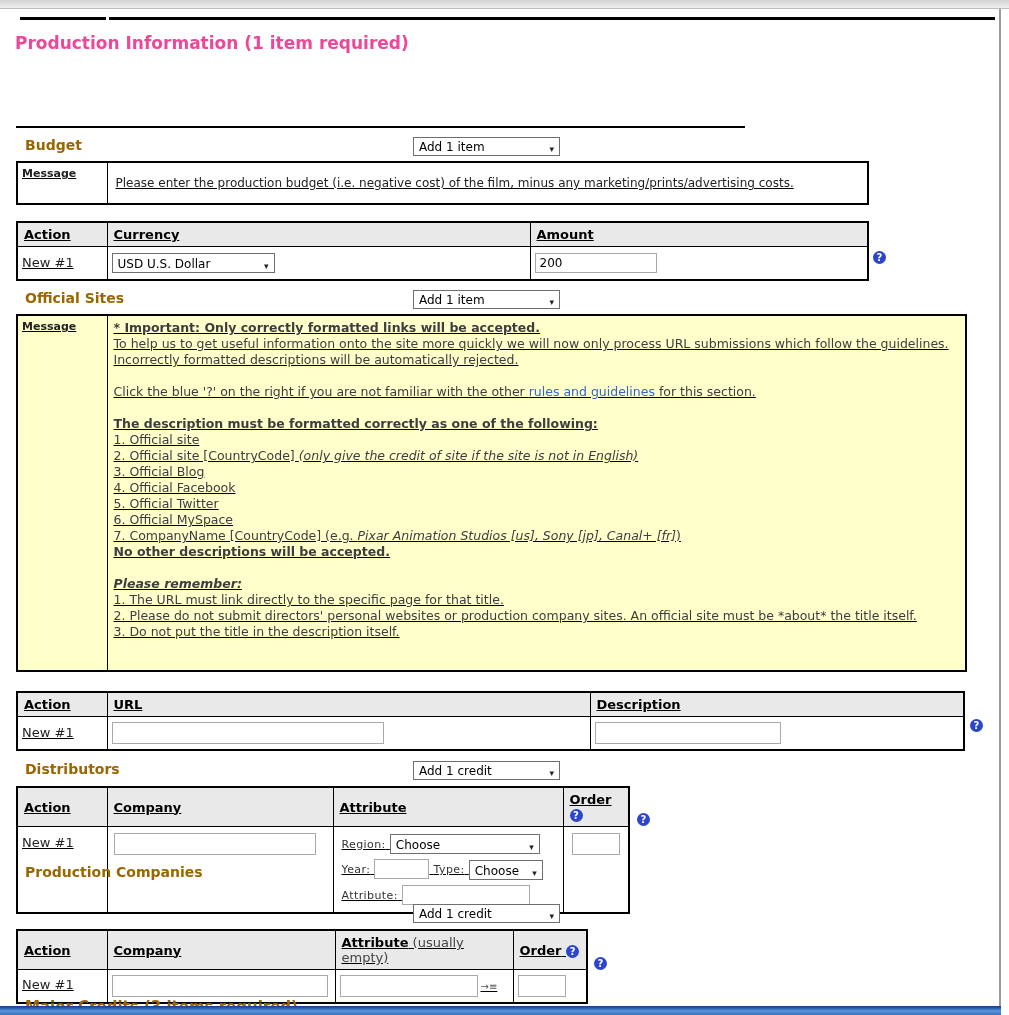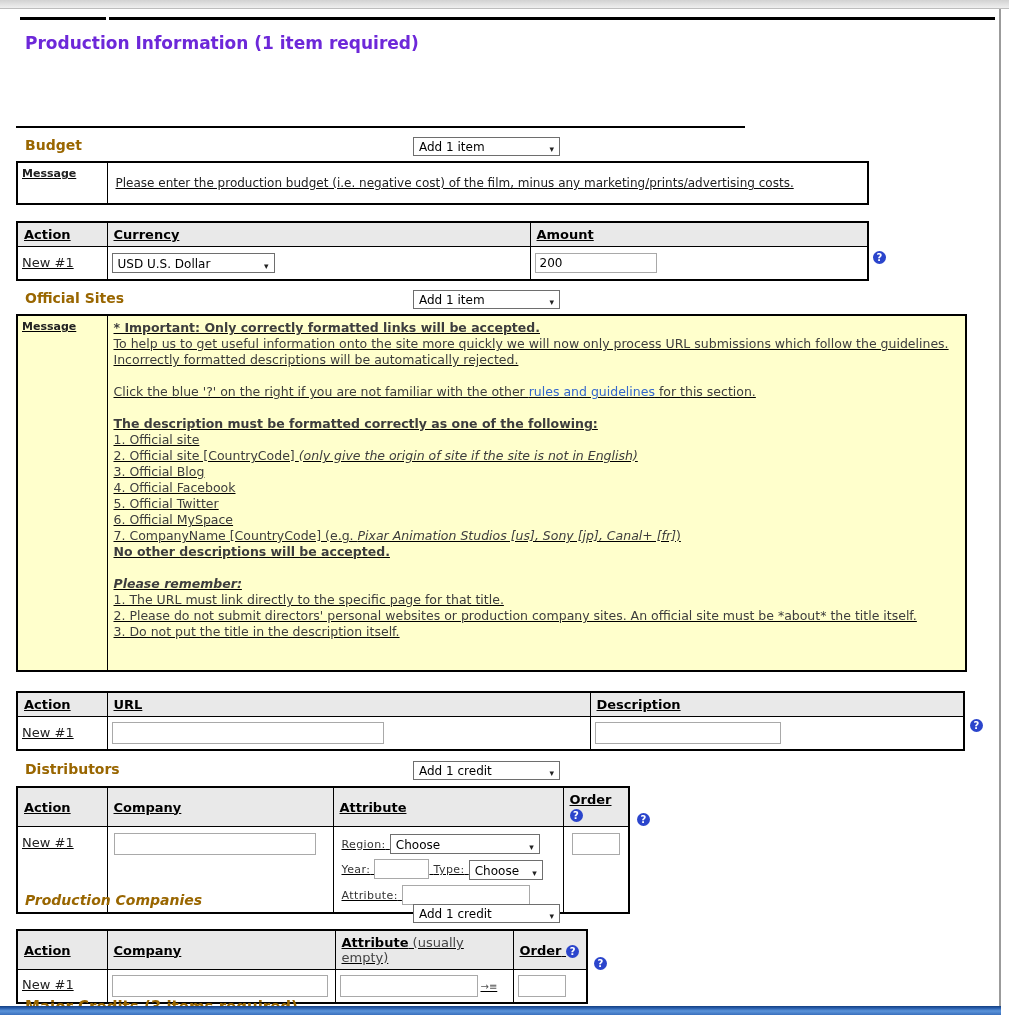--- a/index.html
+++ b/index.html
@@ -6,21 +6,21 @@
   body { background:#fff; font-family:"DejaVu Sans", sans-serif; }
   .screen { position:relative; width:1009px; height:1015px; background:#fff; overflow:hidden; }
 
   .topbar { position:absolute; top:0; left:0; width:1009px; height:9px;
             background:linear-gradient(#d2d2d2,#efefef); border-bottom:1px solid #bdbdbd; }
   .right-border { position:absolute; left:999px; top:9px; width:2px; height:997px; background:#9b9b9b; }
   .cutline { position:absolute; top:17px; height:3px; background:#000; }
   .cutline.seg1 { left:20px; width:86px; }
   .cutline.seg2 { left:109px; width:886px; }
 
-  .page-title { position:absolute; top:33px; left:25px; font-size:17px; font-weight:bold; color:#6d28d9; }
+  .page-title { position:absolute; top:33px; left:15px; font-size:17px; font-weight:bold; color:#ec4899; }
   .intro { position:absolute; top:61px; left:20px; width:745px; font-size:13px; line-height:19px; color:#4a4a4a; }
   .divider { position:absolute; top:126px; left:16px; width:729px; height:2px; background:#000; }
 
   .sec-head { position:absolute; left:25px; font-size:14px; font-weight:bold; color:#996600; }
   .fake-select { position:absolute; left:413px; width:147px; height:19px; background:#fff;
                  border:1px solid #6e6e6e; font-size:12px; color:#000; padding:2px 18px 0 5px;
                  line-height:14px; cursor:default; }
   .fake-select .arrow { position:absolute; right:5px; top:4px; font-size:9px; color:#222; }
 
   table { border-collapse:collapse; table-layout:fixed; position:absolute; background:#fff; }
@@ -134,21 +134,21 @@
         <tr>
       <td class="label-cell">Message</td>
       <td class="note-body">
         <div class="b">* Important: Only correctly formatted links will be accepted.</div>
         <div>To help us to get useful information onto the site more quickly we will now only process URL submissions which follow the guidelines. Incorrectly formatted descriptions will be automatically rejected.</div>
         <div class="spacer16"></div>
         <div><span>Click the blue '?' on the right if you are not familiar with the other </span><a>rules and guidelines</a><span> for this section.</span></div>
         <div class="spacer16"></div>
         <div class="b">The description must be formatted correctly as one of the following:</div>
         <div><span>1. Official site</span><span class="i"></span><span></span></div>
-        <div><span>2. Official site [CountryCode] </span><span class="i">(only give the origin of site if the site is not in English)</span><span></span></div>
+        <div><span>2. Official site [CountryCode] </span><span class="i">(only give the credit of site if the site is not in English)</span><span></span></div>
         <div><span>3. Official Blog</span><span class="i"></span><span></span></div>
         <div><span>4. Official Facebook</span><span class="i"></span><span></span></div>
         <div><span>5. Official Twitter</span><span class="i"></span><span></span></div>
         <div><span>6. Official MySpace</span><span class="i"></span><span></span></div>
         <div><span>7. CompanyName [CountryCode] (e.g. </span><span class="i">Pixar Animation Studios [us], Sony [jp], Canal+ [fr]</span><span>)</span></div>
         <div class="b">No other descriptions will be accepted.</div>
         <div class="spacer16"></div>
         <div class="bi">Please remember:</div>
         <div>1. The URL must link directly to the specific page for that title.</div>
         <div>2. Please do not submit directors' personal websites or production company sites. An official site must be *about* the title itself.</div>
@@ -227,21 +227,21 @@
         </div>
       </td>
       <td style="vertical-align:top; padding-top:6px; text-align:center;">
         <input class="txt" style="width: 48px; height: 22px;">
       </td>
     </tr>
   </tbody>
     </table>
   <span class="help abs" style="left:637px; top:813px;">?</span>
 
-  <div class="sec-head" style="top:892px;font-style:italic;">Production Companies</div>
+  <div class="sec-head" style="top:864px;">Production Companies</div>
   <div class="fake-select" style="top:904px;">
     <span>Add 1 credit</span>
     <span class="arrow">▾</span>
   </div>
 
   <table style="top:929px; left:16px; width:572px;">
     <colgroup>
         <col style="width:90px">
         <col style="width:228px">
         <col style="width:178px">

